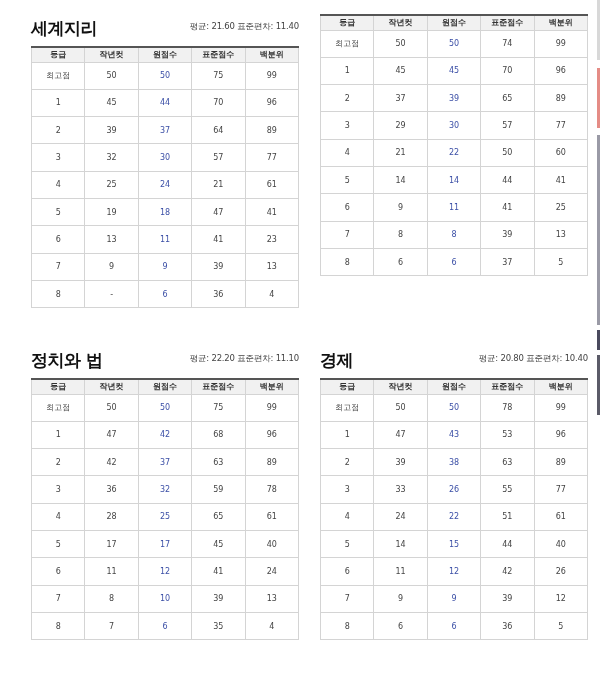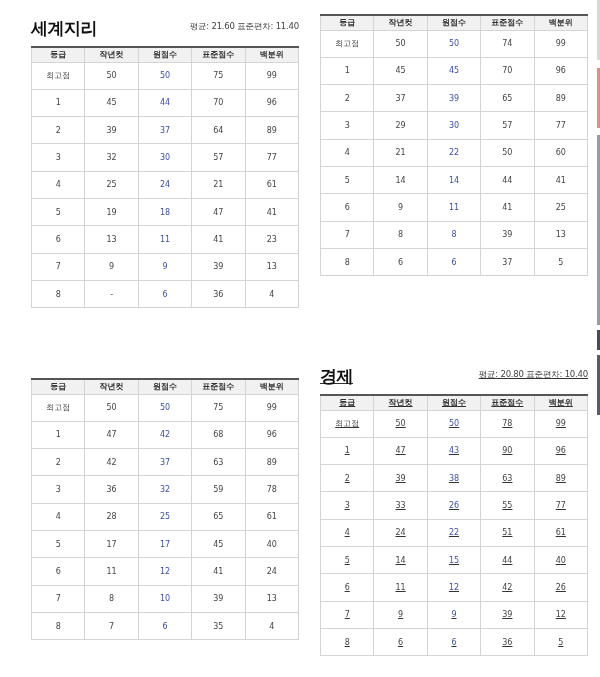--- a/index.html
+++ b/index.html
@@ -3,21 +3,21 @@
   <meta charset="utf-8">
   <style>
     * { box-sizing: border-box; margin: 0; padding: 0; }
     html, body { width: 600px; height: 677px; background: #ffffff; overflow: hidden; }
     body { font-family: "DejaVu Sans", "Liberation Sans", sans-serif; color: #333; position: relative; }
 
     .panel { position: absolute; width: 268px; }
     .panel.tl { left: 31px; top: 14px; }
     .panel.tr { left: 320px; top: 14px; }
     .panel.bl { left: 31px; top: 346px; }
-    .panel.br { left: 320px; top: 362px; text-decoration: underline; }
+    .panel.br { left: 320px; top: 346px; }
 
     .panel-head { display: flex; justify-content: space-between; align-items: center; height: 30px; margin-bottom: 2px; }
     .panel-title { font-size: 17px; font-weight: bold; color: #111; letter-spacing: -0.5px; line-height: 22px; padding-bottom: 2px; }
     .panel-stats { font-size: 8.5px; color: #444; letter-spacing: -0.2px; padding-bottom: 4px; white-space: nowrap; }
 
     table { width: 268px; border-collapse: collapse; table-layout: fixed; border-top: 2px solid #555; }
     th, td { border: 1px solid #d4d4d4; text-align: center; font-size: 8px; height: 27.3px; }
     th { background: #f1f1f1; font-weight: bold; color: #333; height: 15px; }
     td { color: #444; background: #fff; }
     td.raw { color: #3b4fa6; }
@@ -185,20 +185,22 @@
           <td class="raw">6</td>
           <td>37</td>
           <td>5</td>
         </tr>
       </tbody>
     </table>
 </div>
 
 <div class="panel bl">
   <div class="panel-head">
+    <div class="panel-title">정치와 법</div>
+    <div class="panel-stats">평균: 22.20 표준편차: 11.10</div>
   </div>
   <table>
       <thead>
         <tr>
           <th>등급</th>
           <th>작년컷</th>
           <th>원점수</th>
           <th>표준점수</th>
           <th>백분위</th>
         </tr>
@@ -291,21 +293,21 @@
           <td>최고점</td>
           <td>50</td>
           <td class="raw">50</td>
           <td>78</td>
           <td>99</td>
         </tr>
         <tr>
           <td>1</td>
           <td>47</td>
           <td class="raw">43</td>
-          <td>90</td>
+          <td>53</td>
           <td>96</td>
         </tr>
         <tr>
           <td>2</td>
           <td>39</td>
           <td class="raw">38</td>
           <td>63</td>
           <td>89</td>
         </tr>
         <tr>

